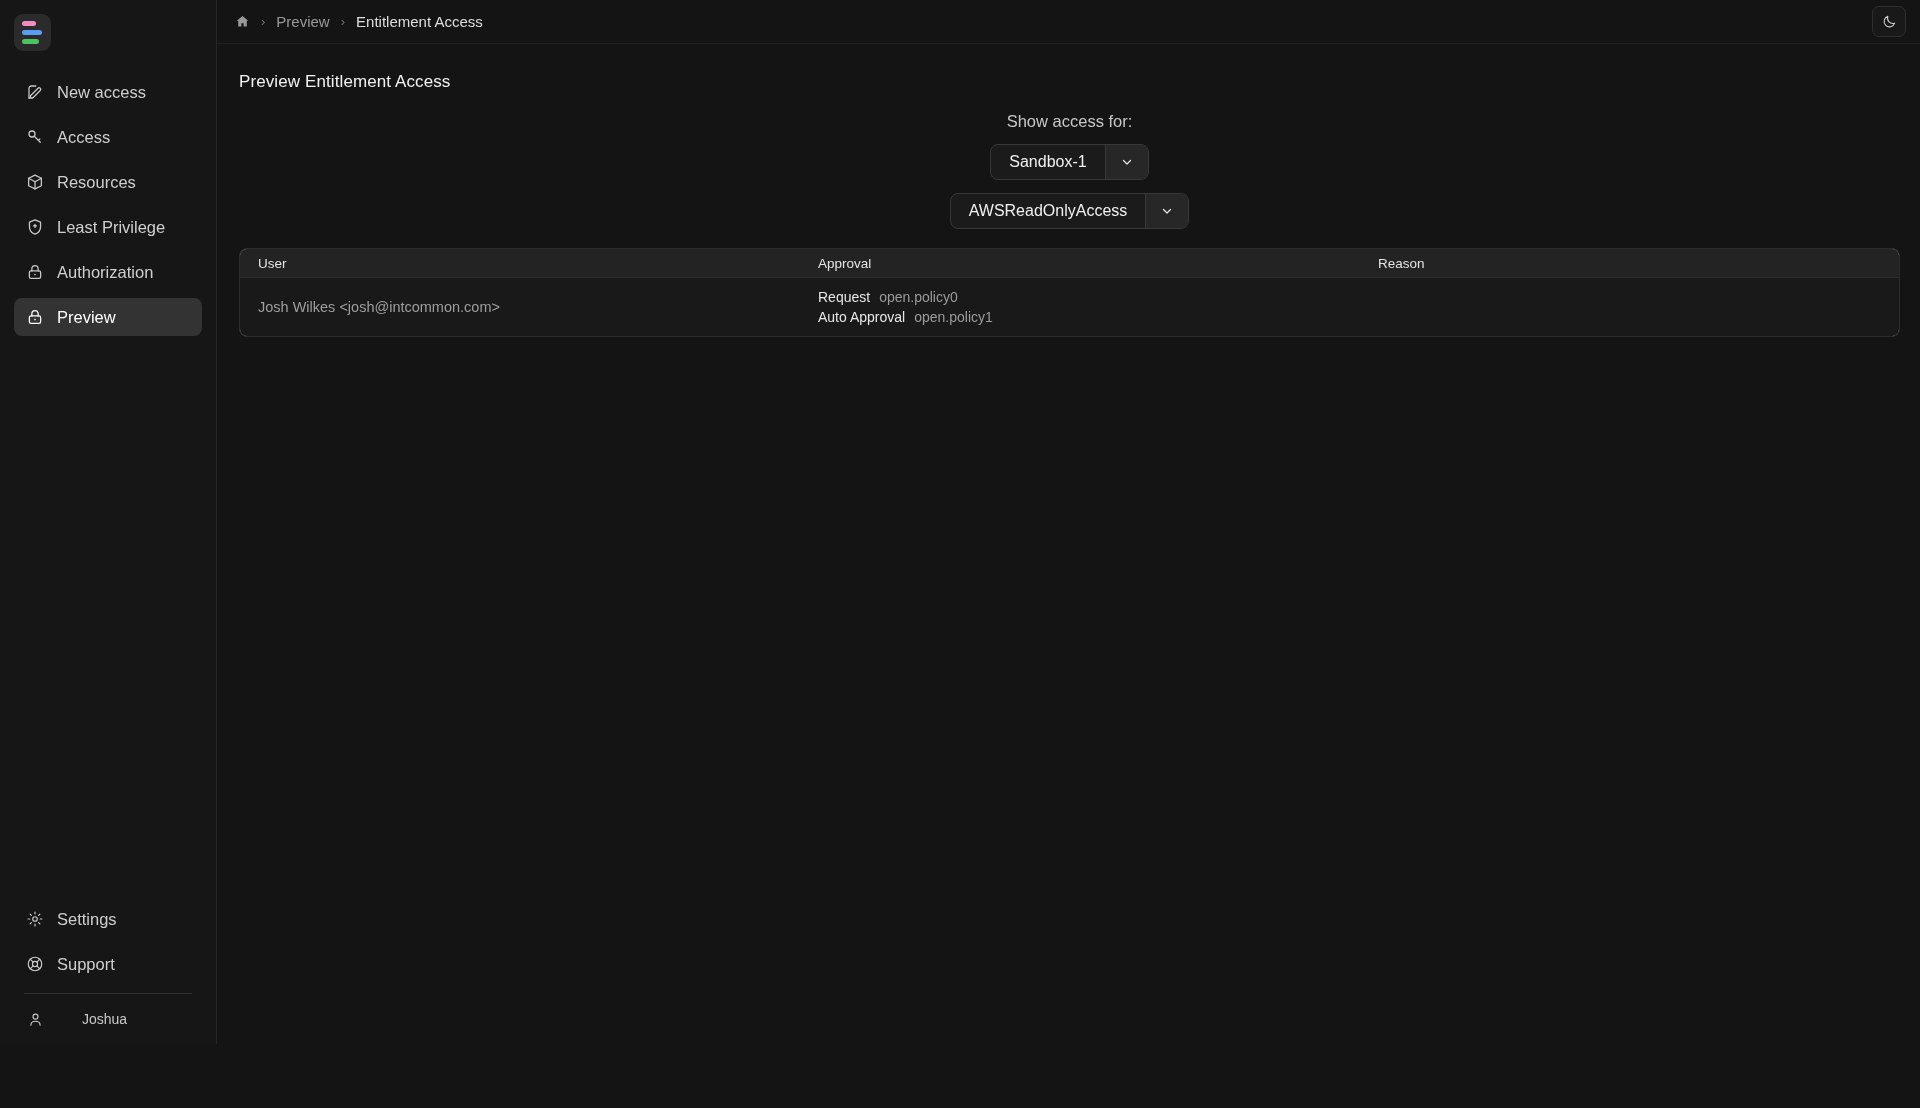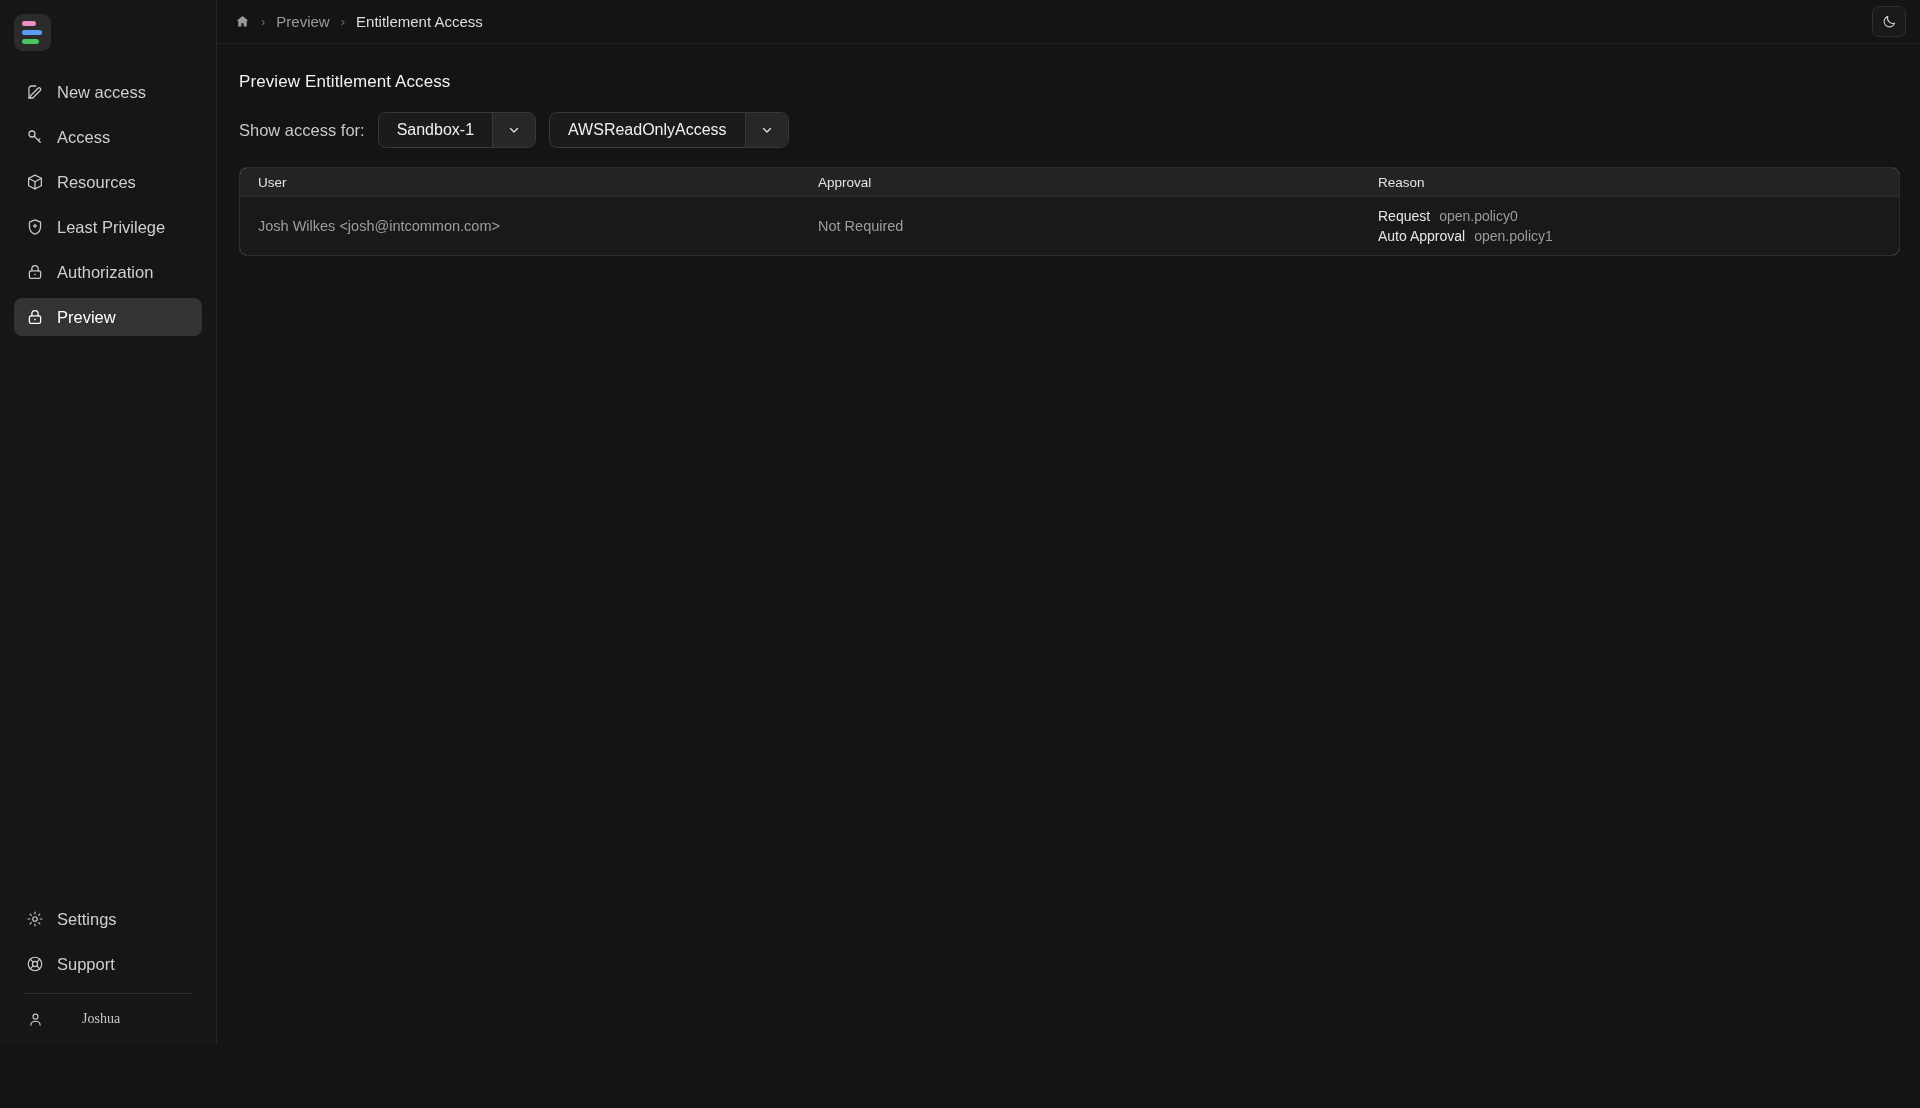--- a/index.html
+++ b/index.html
@@ -81,21 +81,21 @@
   .user-row {
     display: flex;
     align-items: center;
     height: 50px;
     padding: 0 12px;
     gap: 13px;
     cursor: pointer;
     color: #c9c9c9;
     font-size: 14px;
   }
-  .user-row .uname { margin-left: 37px; font-family: Liberation Serif, serif; }
+  .user-row .uname { margin-left: 37px; }
 
   
   #main {
     flex: 1 1 auto;
     height: 1108px;
     background: #141414;
     display: flex;
     flex-direction: column;
     min-width: 0;
   }
@@ -136,20 +136,21 @@
     font-weight: 400;
     letter-spacing: 0.1px;
     margin-bottom: 20px;
   }
 
   #filter-row {
     display: flex;
     align-items: center;
     gap: 13px;
     margin-bottom: 19px;
+    flex-direction: column;
   }
   #filter-label {
     color: #c8c8c8;
     font-size: 16.5px;
     white-space: nowrap;
   }
   .combo {
     display: flex;
     align-items: stretch;
     height: 36px;
@@ -393,21 +394,20 @@
     <div id="access-table">
 
       <div class="tbl-head">
         <div class="th col-user">User</div>
         <div class="th col-appr">Approval</div>
         <div class="th col-reason">Reason</div>
       </div>
 
       <div class="tbl-row">
         <div class="cell col-user">Josh Wilkes &lt;josh@intcommon.com&gt;</div>
-        <div class="cell col-appr">Not Required</div>
         <div class="cell col-reason">
           <div class="reason-line">
             <span class="reason-key">Request</span>
             <span class="reason-val">open.policy0</span>
           </div>
           <div class="reason-line">
             <span class="reason-key">Auto Approval</span>
             <span class="reason-val">open.policy1</span>
           </div>
         </div>

